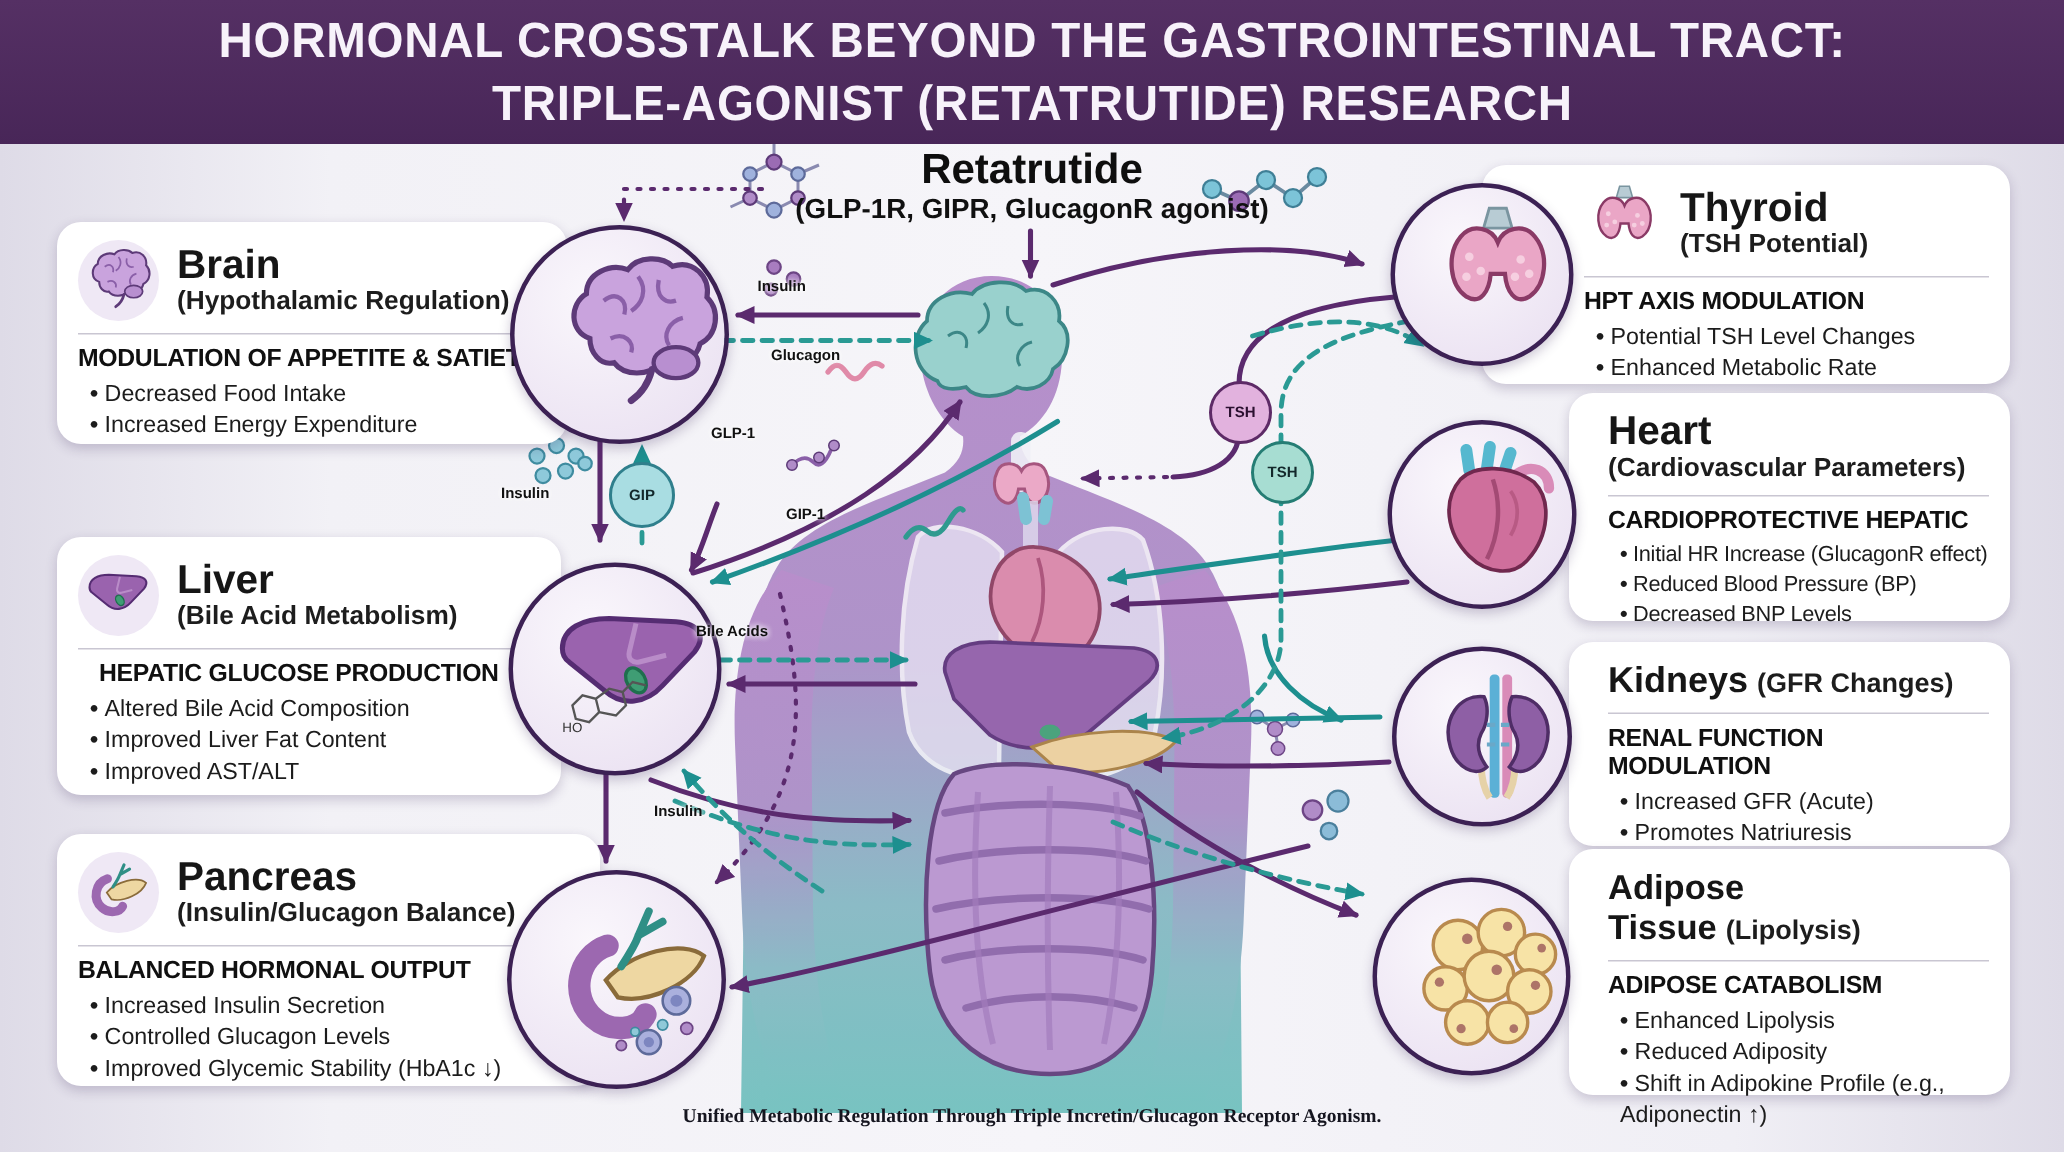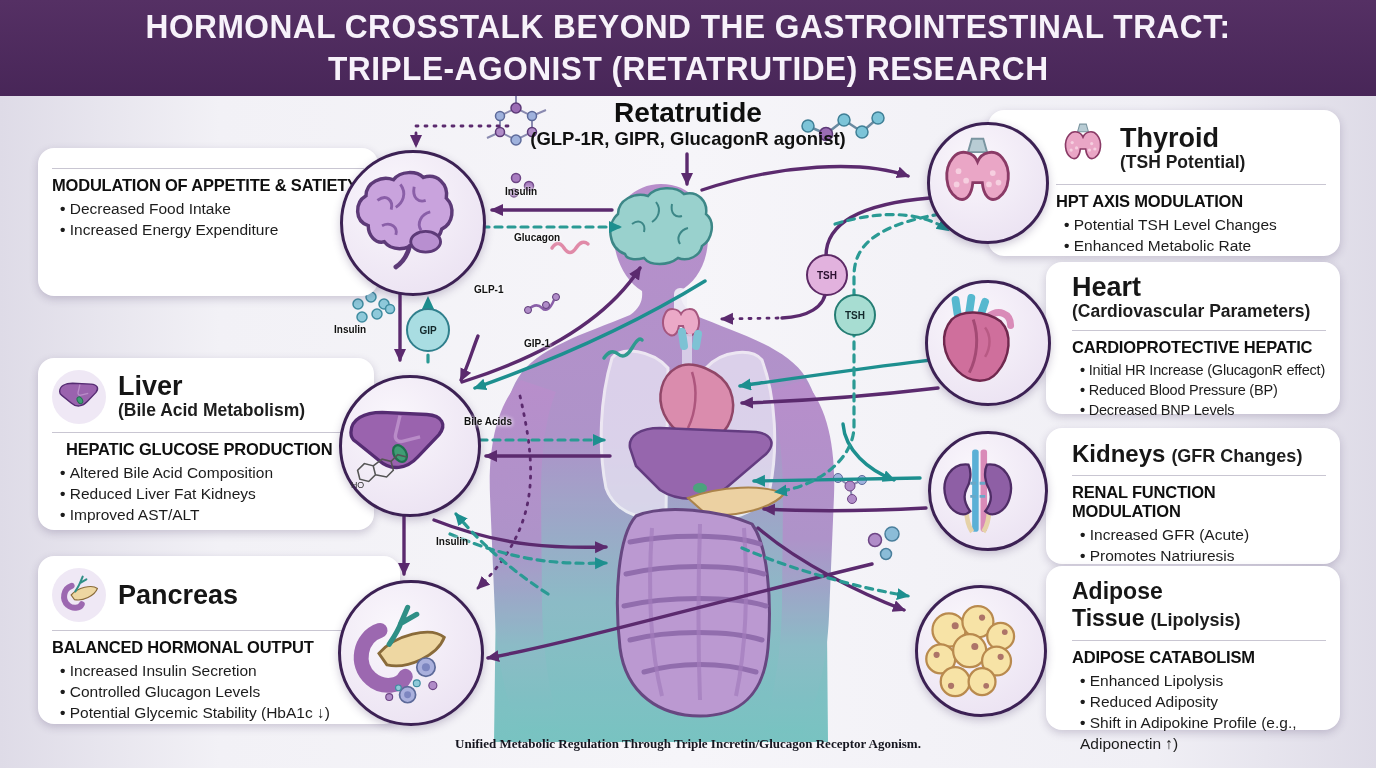--- a/index.html
+++ b/index.html
@@ -28,21 +28,21 @@
   .divider{height:1px;background:#c9c6d2;margin:8px 0 7px;}
   .card-heading{font-size:16.5px;font-weight:800;color:#101010;letter-spacing:-.2px;margin-bottom:3px;}
   .card ul{margin:0;padding:0 0 16px 8px;list-style:none;}
   .card li{font-size:15.5px;color:#1c1c1c;line-height:21px;font-weight:500;}
   .card li::before{content:"• ";font-weight:800;}
   .card.small-bullets li{font-size:14.5px;line-height:20px;letter-spacing:-.2px;}
   .indent{padding-left:14px;}
   
   .organ-circle{position:absolute;border-radius:50%;border:3.5px solid #3c2154;z-index:3;
                 background:radial-gradient(circle at 38% 32%,#faf7fc,#e8def0);
-                display:flex;align-items:center;justify-content:flex-start;
+                display:flex;align-items:center;justify-content:flex-end;
                 box-shadow:0 3px 8px rgba(60,40,90,.25);}
   .organ-circle svg{width:82%;height:82%;}
   
   .flow-label{position:absolute;z-index:4;font-size:10px;font-weight:700;color:#111;
               text-shadow:0 0 4px #fff,0 0 4px #fff;white-space:nowrap;}
   .badge{position:absolute;z-index:4;border-radius:50%;display:flex;align-items:center;
          justify-content:center;font-weight:800;font-size:10px;color:#13282b;}
   .badge.gip{width:40px;height:40px;background:#a9dde2;border:2.5px solid #2f7f8c;}
   .badge.tsh-p{width:38px;height:38px;background:#e2b2de;border:2.5px solid #5d2a66;color:#2b1030;}
   .badge.tsh-t{width:38px;height:38px;background:#a7ddd2;border:2.5px solid #257d74;}
@@ -268,20 +268,31 @@
         </g>
       </g>
     </svg>
 
     <div class="drug">
       <div class="drug-name">Retatrutide</div>
       <div class="drug-sub">(GLP-1R, GIPR, GlucagonR agonist)</div>
     </div>
 
     <div class="card" style="left:38px;top:52px;width:340px;height:148px">
+      <div class="card-head">
+        <div class="card-icon">
+            <svg viewBox="0 0 100 100">
+              <use href="#sym-brain"></use>
+            </svg>
+          </div>
+        <div>
+          <div class="card-name">Brain</div>
+          <div class="card-sub">(Hypothalamic Regulation)</div>
+        </div>
+      </div>
       <div class="divider"></div>
       <div class="card-heading">MODULATION OF APPETITE &amp; SATIETY</div>
       <ul>
         <li>Decreased Food Intake</li>
         <li>Increased Energy Expenditure</li>
       </ul>
     </div>
 
     <div class="card" style="left:38px;top:262px;width:336px;height:172px">
       <div class="card-head">
@@ -292,42 +303,43 @@
           </div>
         <div>
           <div class="card-name">Liver</div>
           <div class="card-sub">(Bile Acid Metabolism)</div>
         </div>
       </div>
       <div class="divider"></div>
       <div class="card-heading indent">HEPATIC GLUCOSE PRODUCTION</div>
       <ul>
         <li>Altered Bile Acid Composition</li>
-        <li>Reduced Liver Fat Kidneys</li>
+        <li>Improved Liver Fat Content</li>
         <li>Improved AST/ALT</li>
       </ul>
     </div>
 
     <div class="card" style="left:38px;top:460px;width:362px;height:168px">
       <div class="card-head">
         <div class="card-icon">
             <svg viewBox="0 0 100 100">
               <use href="#sym-pancreas"></use>
             </svg>
           </div>
         <div>
           <div class="card-name">Pancreas</div>
+          <div class="card-sub">(Insulin/Glucagon Balance)</div>
         </div>
       </div>
       <div class="divider"></div>
       <div class="card-heading">BALANCED HORMONAL OUTPUT</div>
       <ul>
         <li>Increased Insulin Secretion</li>
         <li>Controlled Glucagon Levels</li>
-        <li>Potential Glycemic Stability (HbA1c ↓)</li>
+        <li>Improved Glycemic Stability (HbA1c ↓)</li>
       </ul>
     </div>
 
     <div class="card" style="left:988px;top:14px;width:352px;height:146px;padding-left:68px">
       <div class="card-head" style="gap:10px">
         <div class="card-icon" style="background:none">
             <svg viewBox="0 0 100 100" style="width:54px;height:54px">
               <use href="#sym-thyroid"></use>
             </svg>
           </div>

